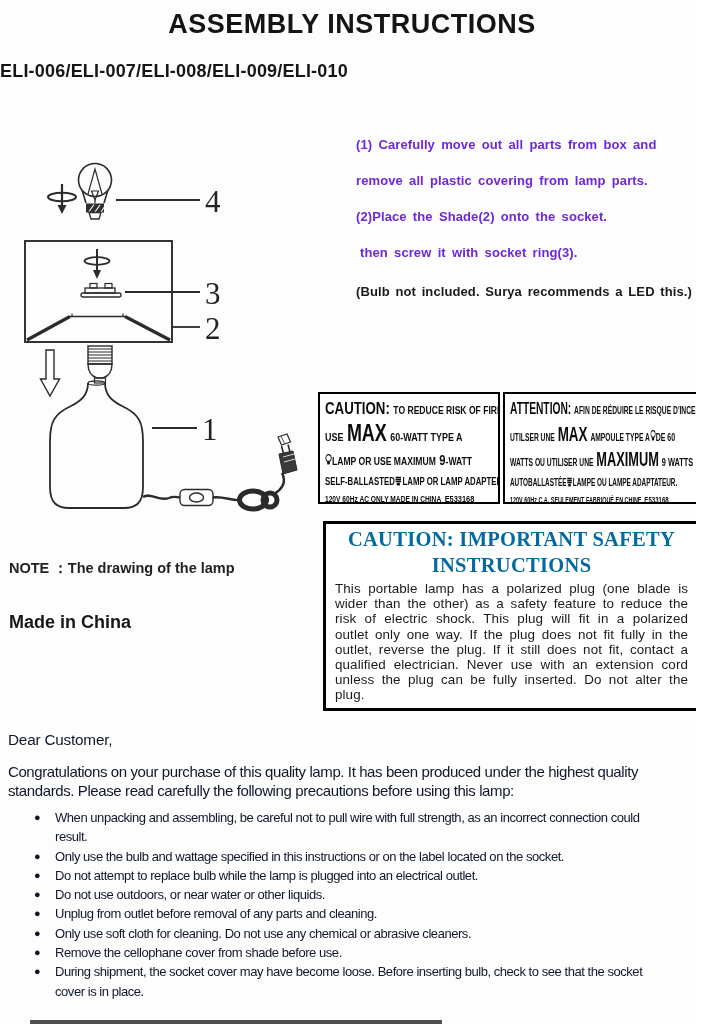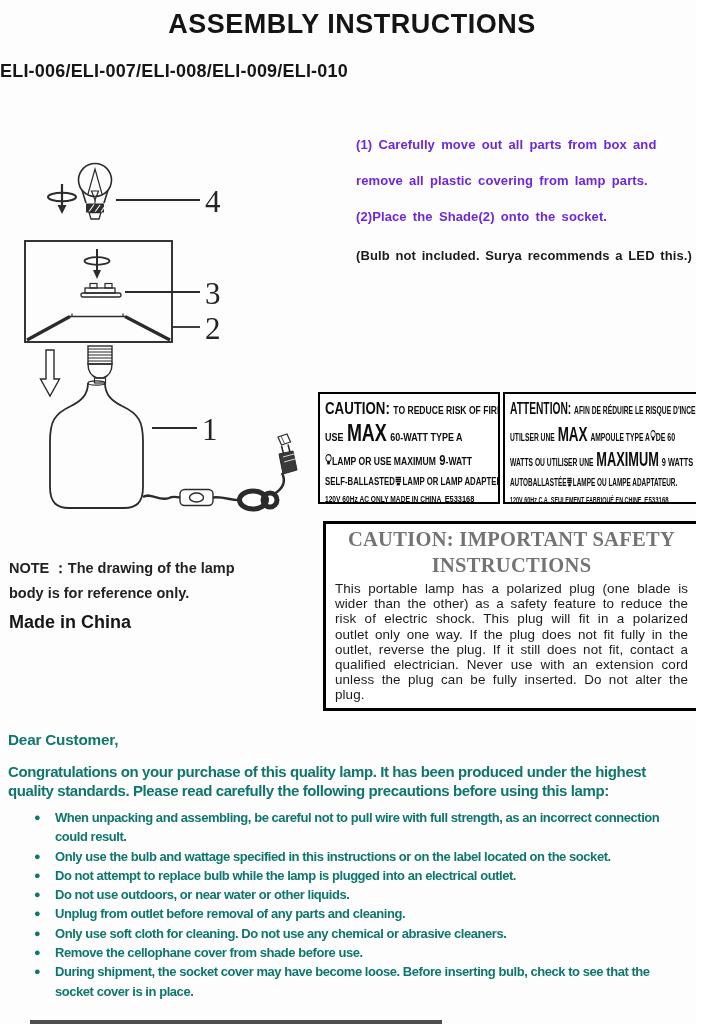--- a/index.html
+++ b/index.html
@@ -52,26 +52,26 @@
   .fz14{font-size:14.5px;}
   .fz16{font-size:16px;}
   .fz17{font-size:17px;}
   .fz20{font-size:20px;}
   .fz21{font-size:21px;}
   .fz23{font-size:23px;}
   .mini-icon{display:inline-block;vertical-align:-1px;}
 
   
   .safety{top:521px;left:323px;width:377px;height:190px;border:3px solid #000;background:#fff;box-sizing:border-box;padding:3px 9px 0 9px;}
-  .s-title{font-family:"Liberation Serif",serif;font-weight:bold;font-size:20.5px;line-height:25px;text-align:center;letter-spacing:.3px;color:#737373;}
+  .s-title{font-family:"Liberation Serif",serif;font-weight:bold;font-size:20.5px;line-height:25px;text-align:center;letter-spacing:.3px;color:#0369a1;}
   .s-title2{line-height:27px;}
   .s-body{font-size:13.4px;line-height:15.2px;text-align:justify;letter-spacing:.1px;word-spacing:.8px;margin-top:2px;color:#1a1a1a;}
 
   
-  .customer{top:731px;left:8px;width:656px;color:#0f766e;font-weight:bold;}
+  .customer{top:731px;left:8px;width:656px;color:#0f172a;}
   .salutation{font-size:15.3px;margin-bottom:13px;letter-spacing:-.2px;}
   .intro{font-size:15px;line-height:19px;letter-spacing:-.4px;margin-bottom:8px;width:652px;}
   .b-row{display:flex;}
   .b-dot{width:47px;padding-left:26px;box-sizing:border-box;font-size:11px;line-height:19.3px;}
   .b-text{flex:1;font-size:13px;line-height:19.3px;letter-spacing:-.45px;}
 
   .edge-bar{top:1020px;left:30px;width:412px;height:4px;background:#4e4e4e;}
 </style>
 </head>
 <body>
@@ -175,20 +175,21 @@
         <polygon points="266,297 275,294 278.5,302 269.5,305" fill="#ffffff" stroke-width="1.2"></polygon>
         <line x1="269" y1="296" x2="272.5" y2="303.5" stroke-width=".8"></line>
       </g>
     </svg>
   </div>
 
   <div class="abs steps">
     <div class="step">(1) Carefully move out all parts from box and</div>
     <div class="step">remove all plastic covering from lamp parts.</div>
     <div class="step">(2)Place the Shade(2) onto the socket.</div>
+    <div class="step indent">then screw it with socket ring(3).</div>
     <div class="step-wrap">(Bulb not included. Surya recommends a LED this.)</div>
   </div>
 
   <div class="abs c-row">
     <div class="c-box c-en">
       <span class="cl r1"><span class="fz17">CAUTION:</span> <span class="fz11">TO REDUCE RISK OF FIRE,</span></span>
       <span class="cl r2"><span class="fz115">USE</span> <span class="fz23">MAX</span> <span class="fz115">60-WATT TYPE A</span></span>
       <span class="cl r3"><svg class="mini-icon" width="9" height="12" viewBox="0 0 9 12">
             <circle cx="4.5" cy="4" r="3.4" fill="none" stroke="#0c0c0c" stroke-width="1.1"></circle>
             <rect x="2.8" y="7.4" width="3.4" height="3" fill="#0c0c0c"></rect>
@@ -215,21 +216,20 @@
   </div>
 
   <div class="abs safety">
     <div class="s-title">CAUTION: IMPORTANT SAFETY</div>
     <div class="s-title s-title2">INSTRUCTIONS</div>
     <div class="s-body">This portable lamp has a polarized plug (one blade is wider than the other) as a safety feature to reduce the risk of electric shock. This plug will fit in a polarized outlet only one way. If the plug does not fit fully in the outlet, reverse the plug. If it still does not fit, contact a qualified electrician. Never use with an extension cord unless the plug can be fully inserted. Do not alter the plug.</div>
   </div>
 
   <div class="abs note">
     <div>NOTE ：The drawing of the lamp</div>
-    <div>body is for reference only.</div>
   </div>
   <div class="abs madein">Made in China</div>
 
   <div class="abs customer">
     <div class="salutation">Dear Customer,</div>
     <div class="intro">Congratulations on your purchase of this quality lamp. It has been produced under the highest quality standards. Please read carefully the following precautions before using this lamp:</div>
     <div>
       <div class="b-row">
           <span class="b-dot">●</span>
           <span class="b-text">When unpacking and assembling, be careful not to pull wire with full strength, as an incorrect connection could result.</span>

